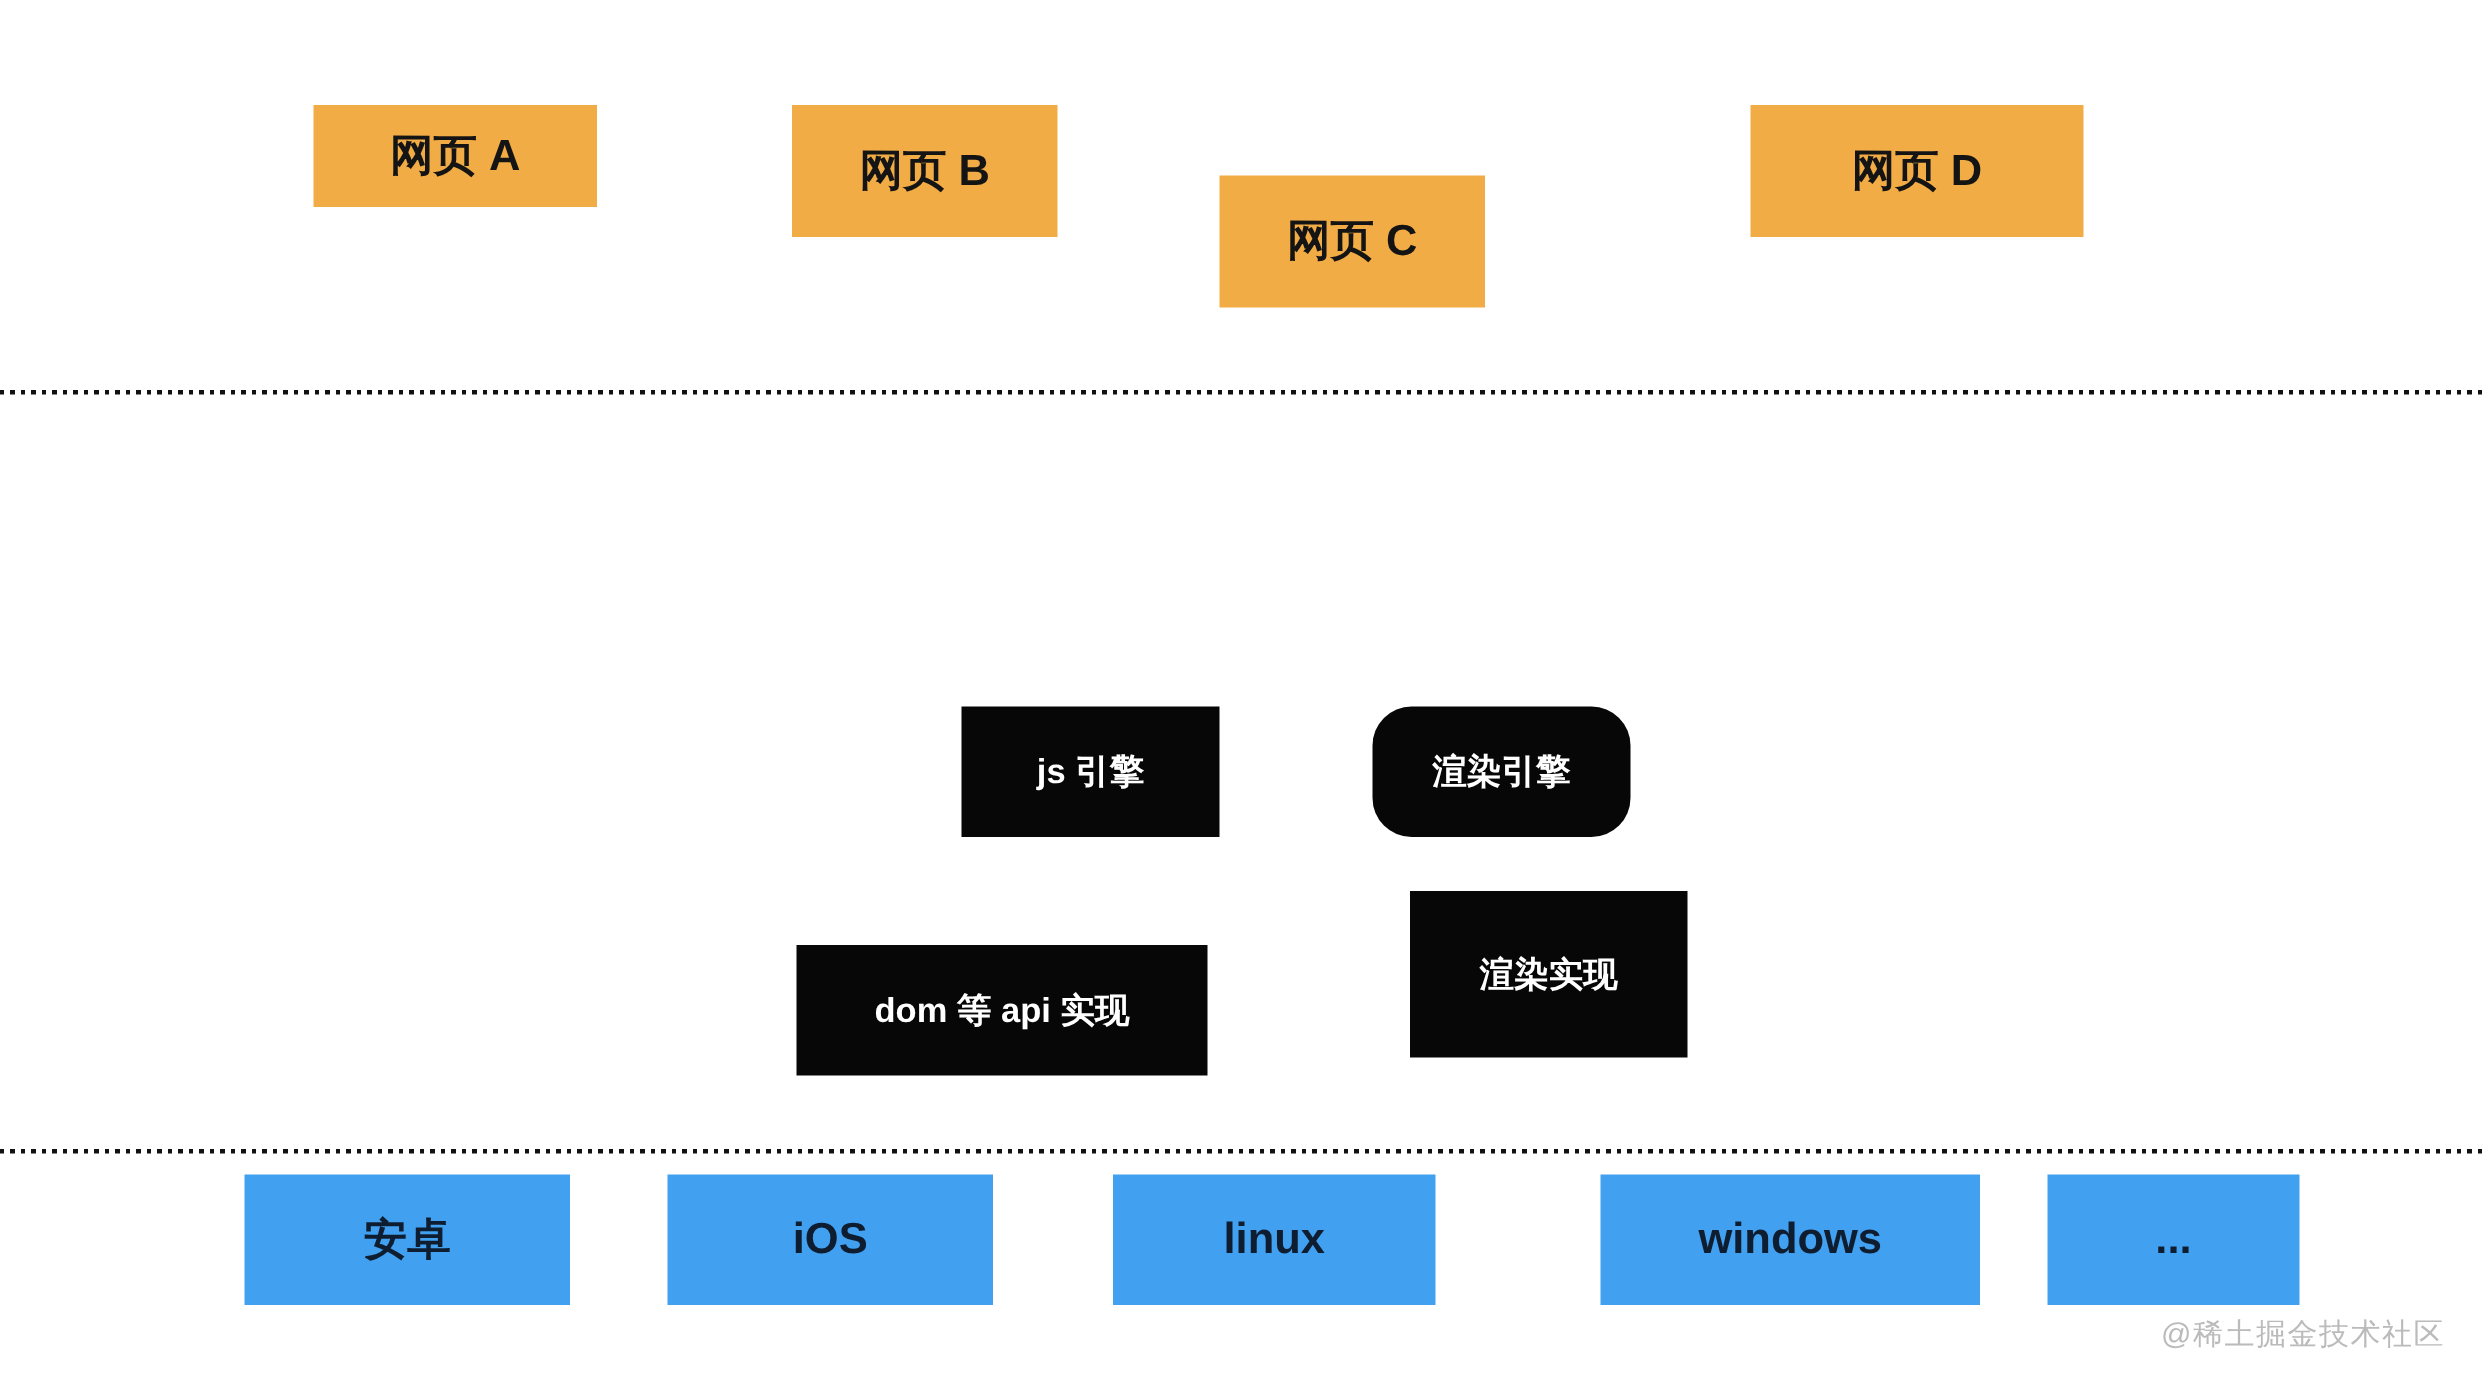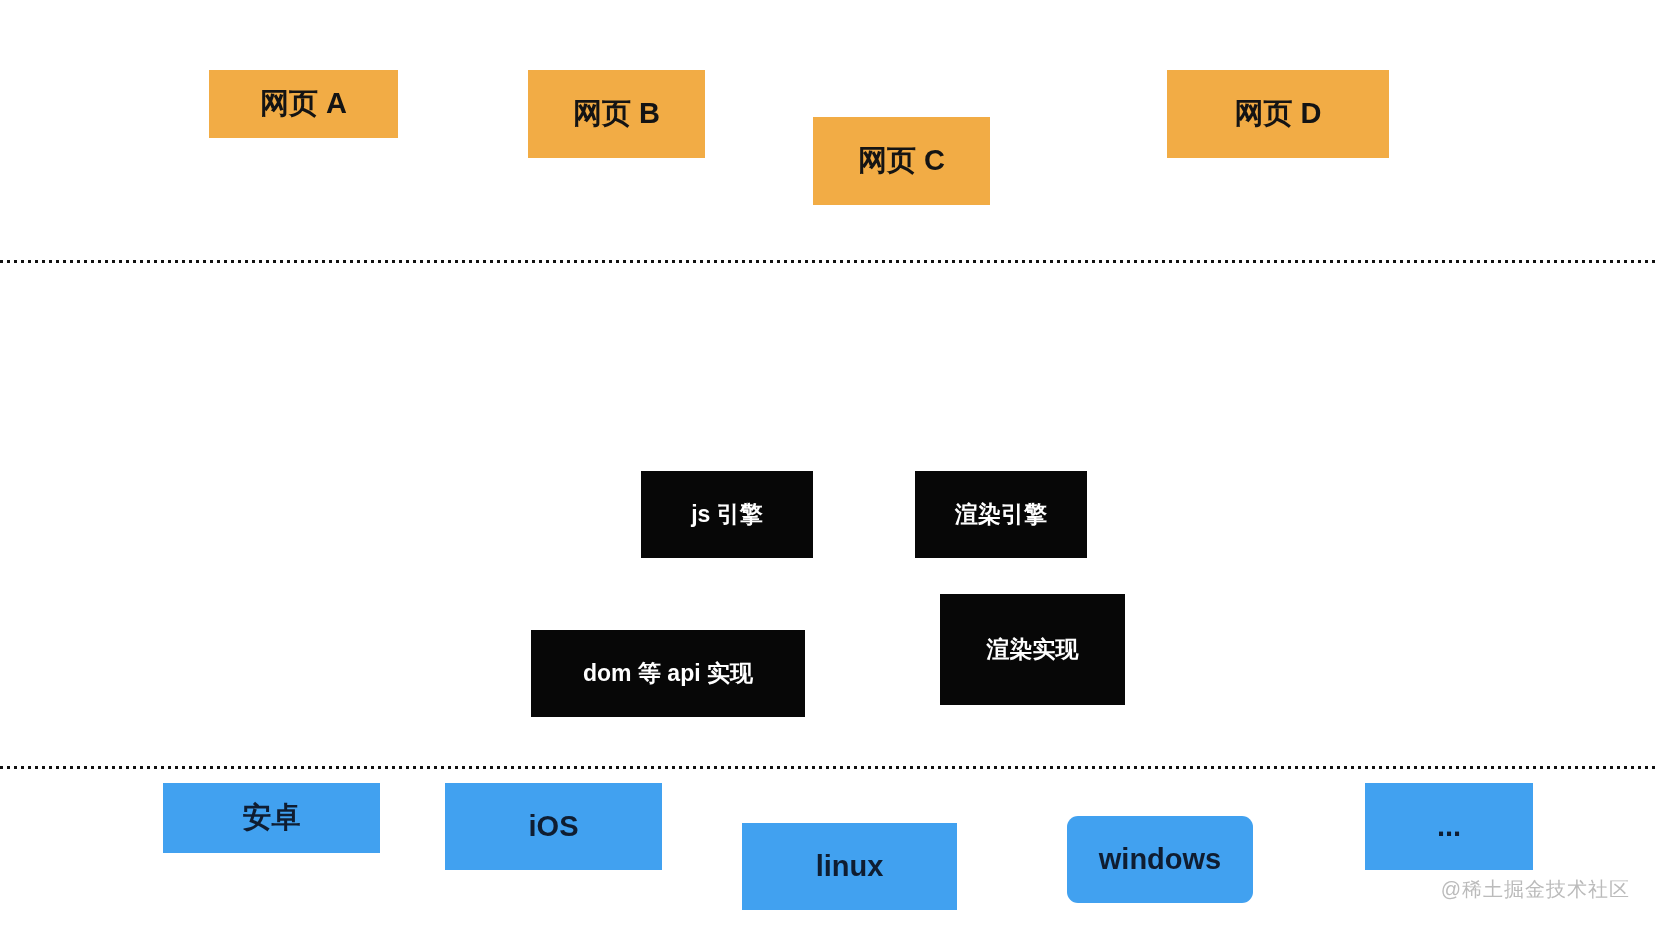--- a/index.html
+++ b/index.html
@@ -73,28 +73,28 @@
 
   <div class="box webpage" style="left:209px; top:70px; width:189px; height:68px;">网页 A</div>
   <div class="box webpage" style="left:528px; top:70px; width:177px; height:88px;">网页 B</div>
   <div class="box webpage" style="left:813px; top:70px; width:177px; height:88px;margin-top:47px;">网页 C</div>
   <div class="box webpage" style="left:1167px; top:70px; width:222px; height:88px;">网页 D</div>
 
   <div class="dotted-divider" style="top:260px;"></div>
 
 
   <div class="box engine" style="left:641px; top:471px; width:172px; height:87px;">js 引擎</div>
-  <div class="box engine" style="left:915px; top:471px; width:172px; height:87px;">渲染引擎</div>
+  <div class="box engine" style="left:915px; top:471px; width:172px; height:87px;border-radius:26px;">渲染引擎</div>
 
   <div class="box engine" style="left:531px; top:630px; width:274px; height:87px;">dom 等 api 实现</div>
   <div class="box engine" style="left:940px; top:594px; width:185px; height:111px;">渲染实现</div>
 
   <div class="dotted-divider" style="top:766px;"></div>
 
-  <div class="box platform" style="left:163px; top:783px; width:217px; height:70px;">安卓</div>
+  <div class="box platform" style="left:163px; top:783px; width:217px; height:87px;">安卓</div>
   <div class="box platform" style="left:445px; top:783px; width:217px; height:87px;">iOS</div>
-  <div class="box platform" style="left:742px; top:783px; width:215px; height:87px;margin-top:40px;">linux</div>
-  <div class="box platform" style="left:1067px; top:816px; width:186px; height:87px;border-radius:11px;">windows</div>
+  <div class="box platform" style="left:742px; top:783px; width:215px; height:87px;">linux</div>
+  <div class="box platform" style="left:1067px; top:783px; width:253px; height:87px;">windows</div>
   <div class="box platform" style="left:1365px; top:783px; width:168px; height:87px;">...</div>
 
   <div class="watermark">@稀土掘金技术社区</div>
 
 </div>
 
 </body></html>

